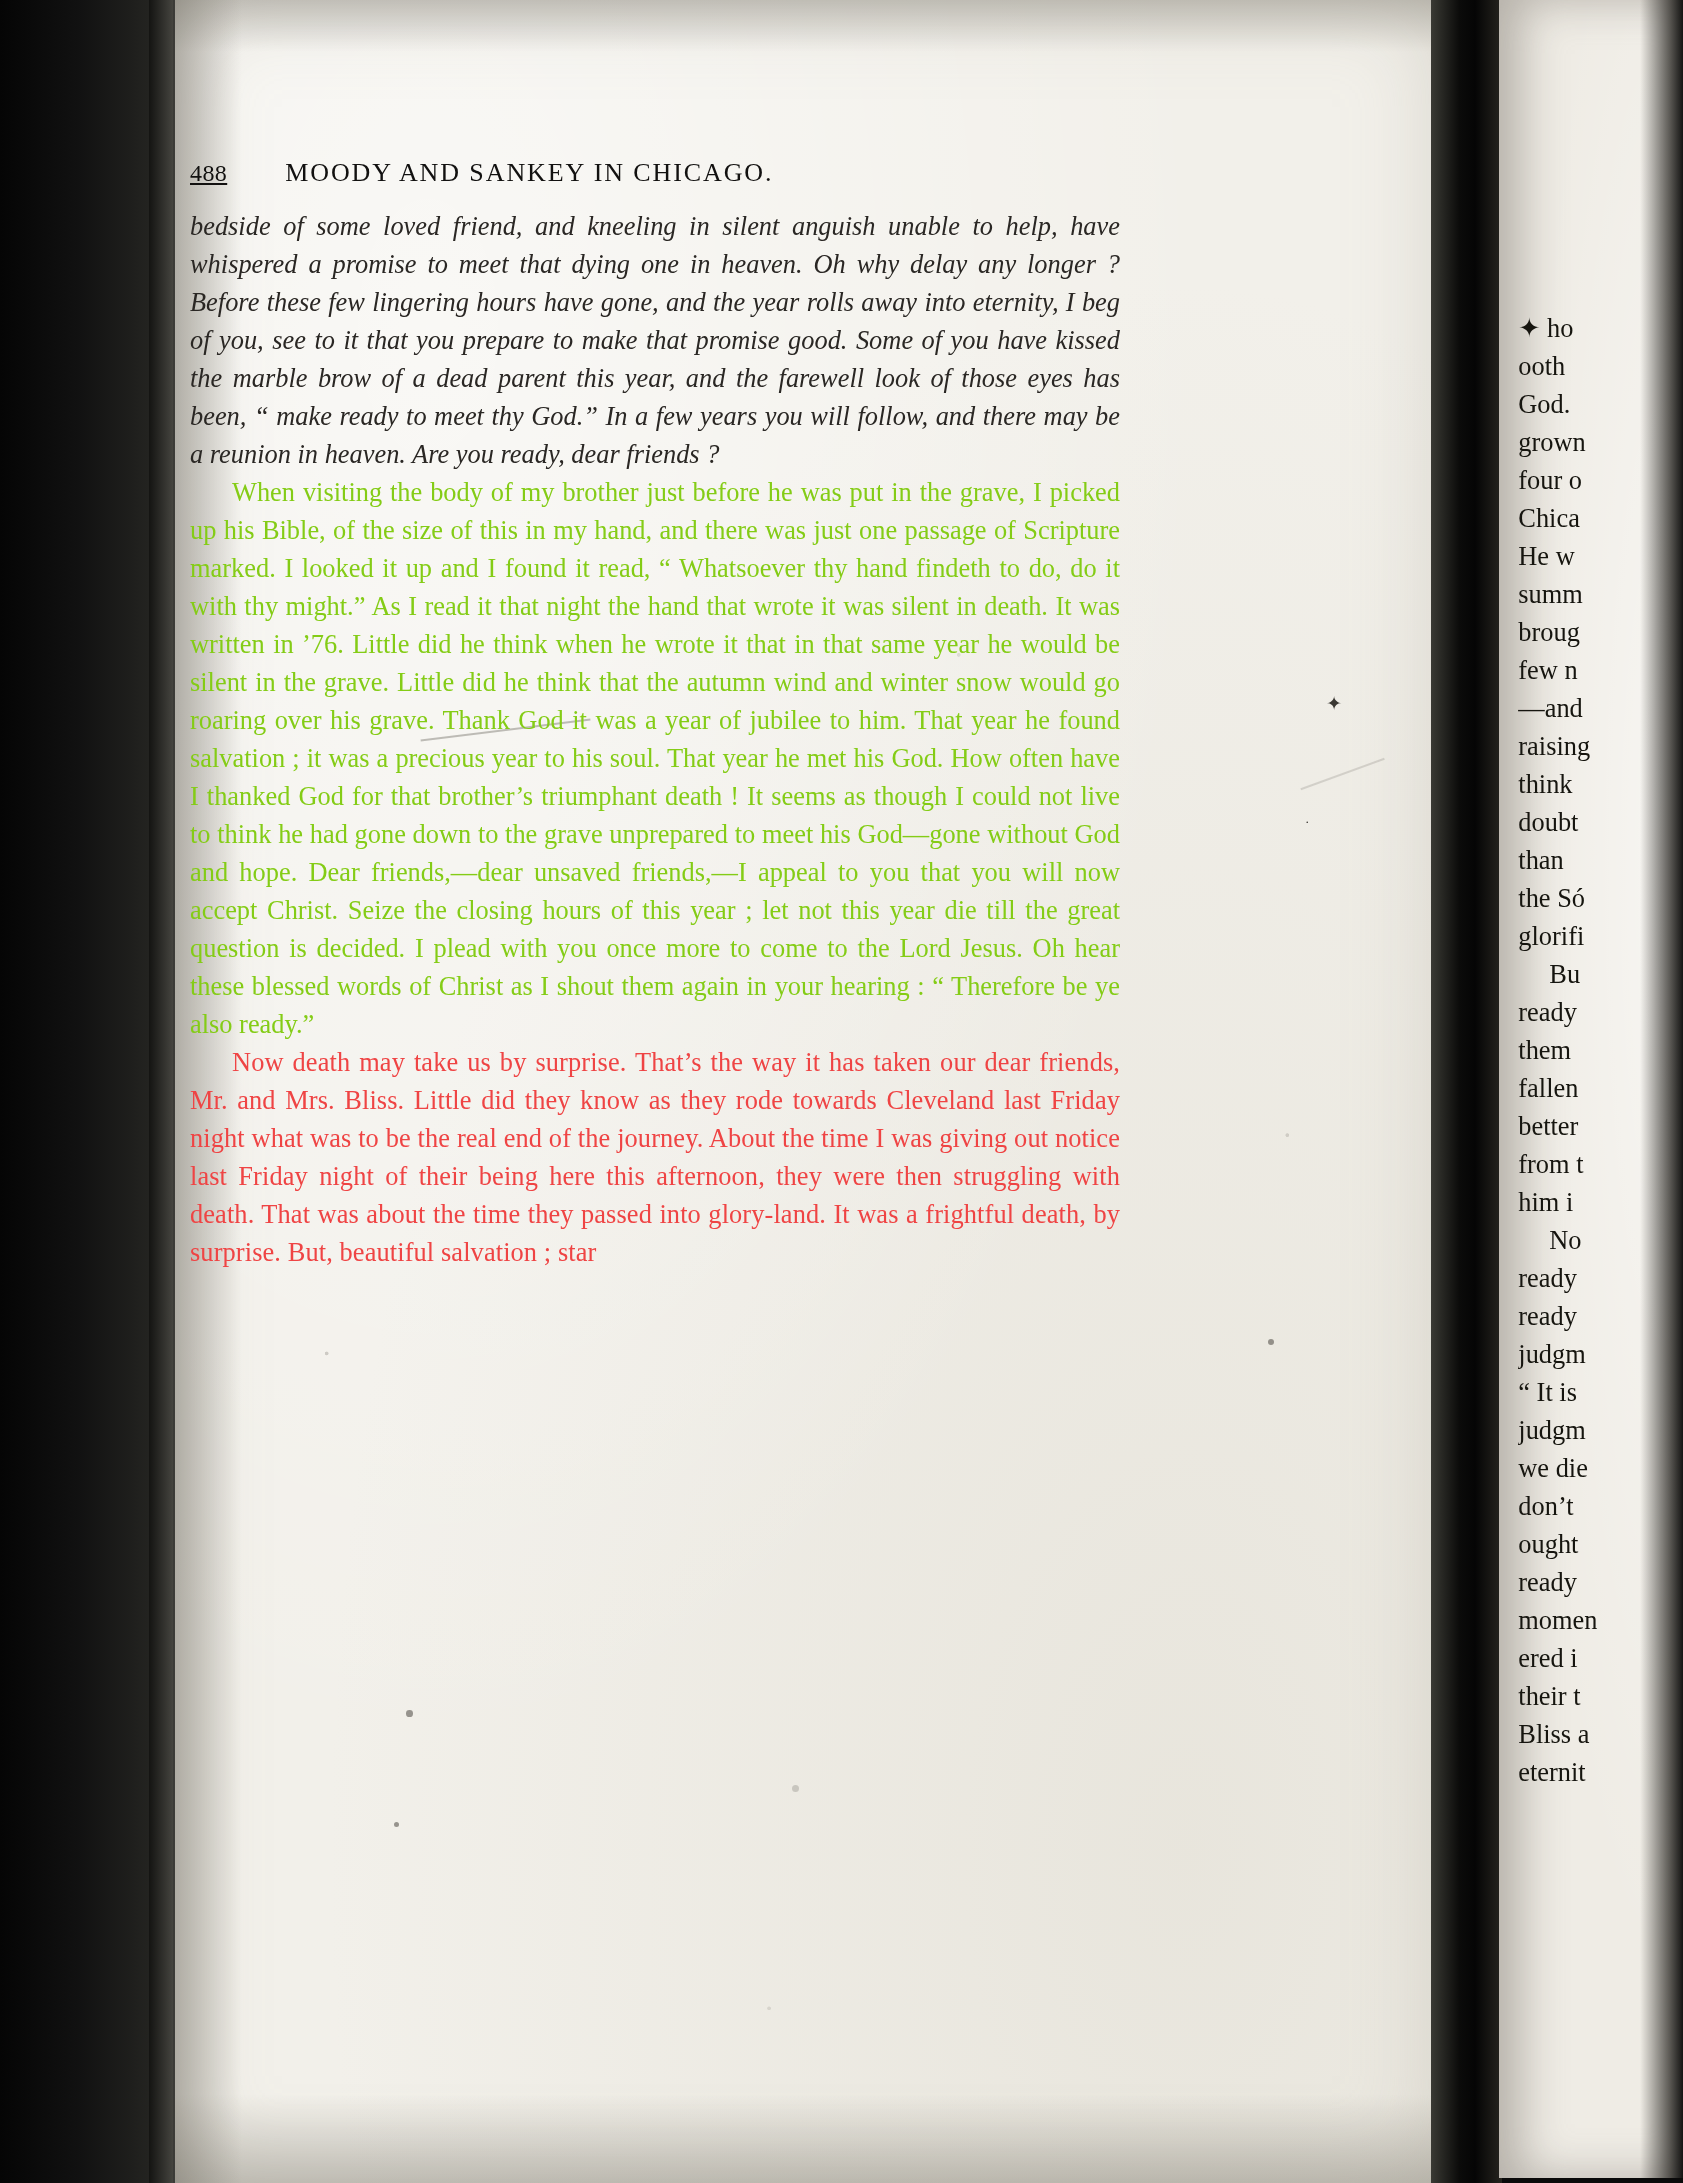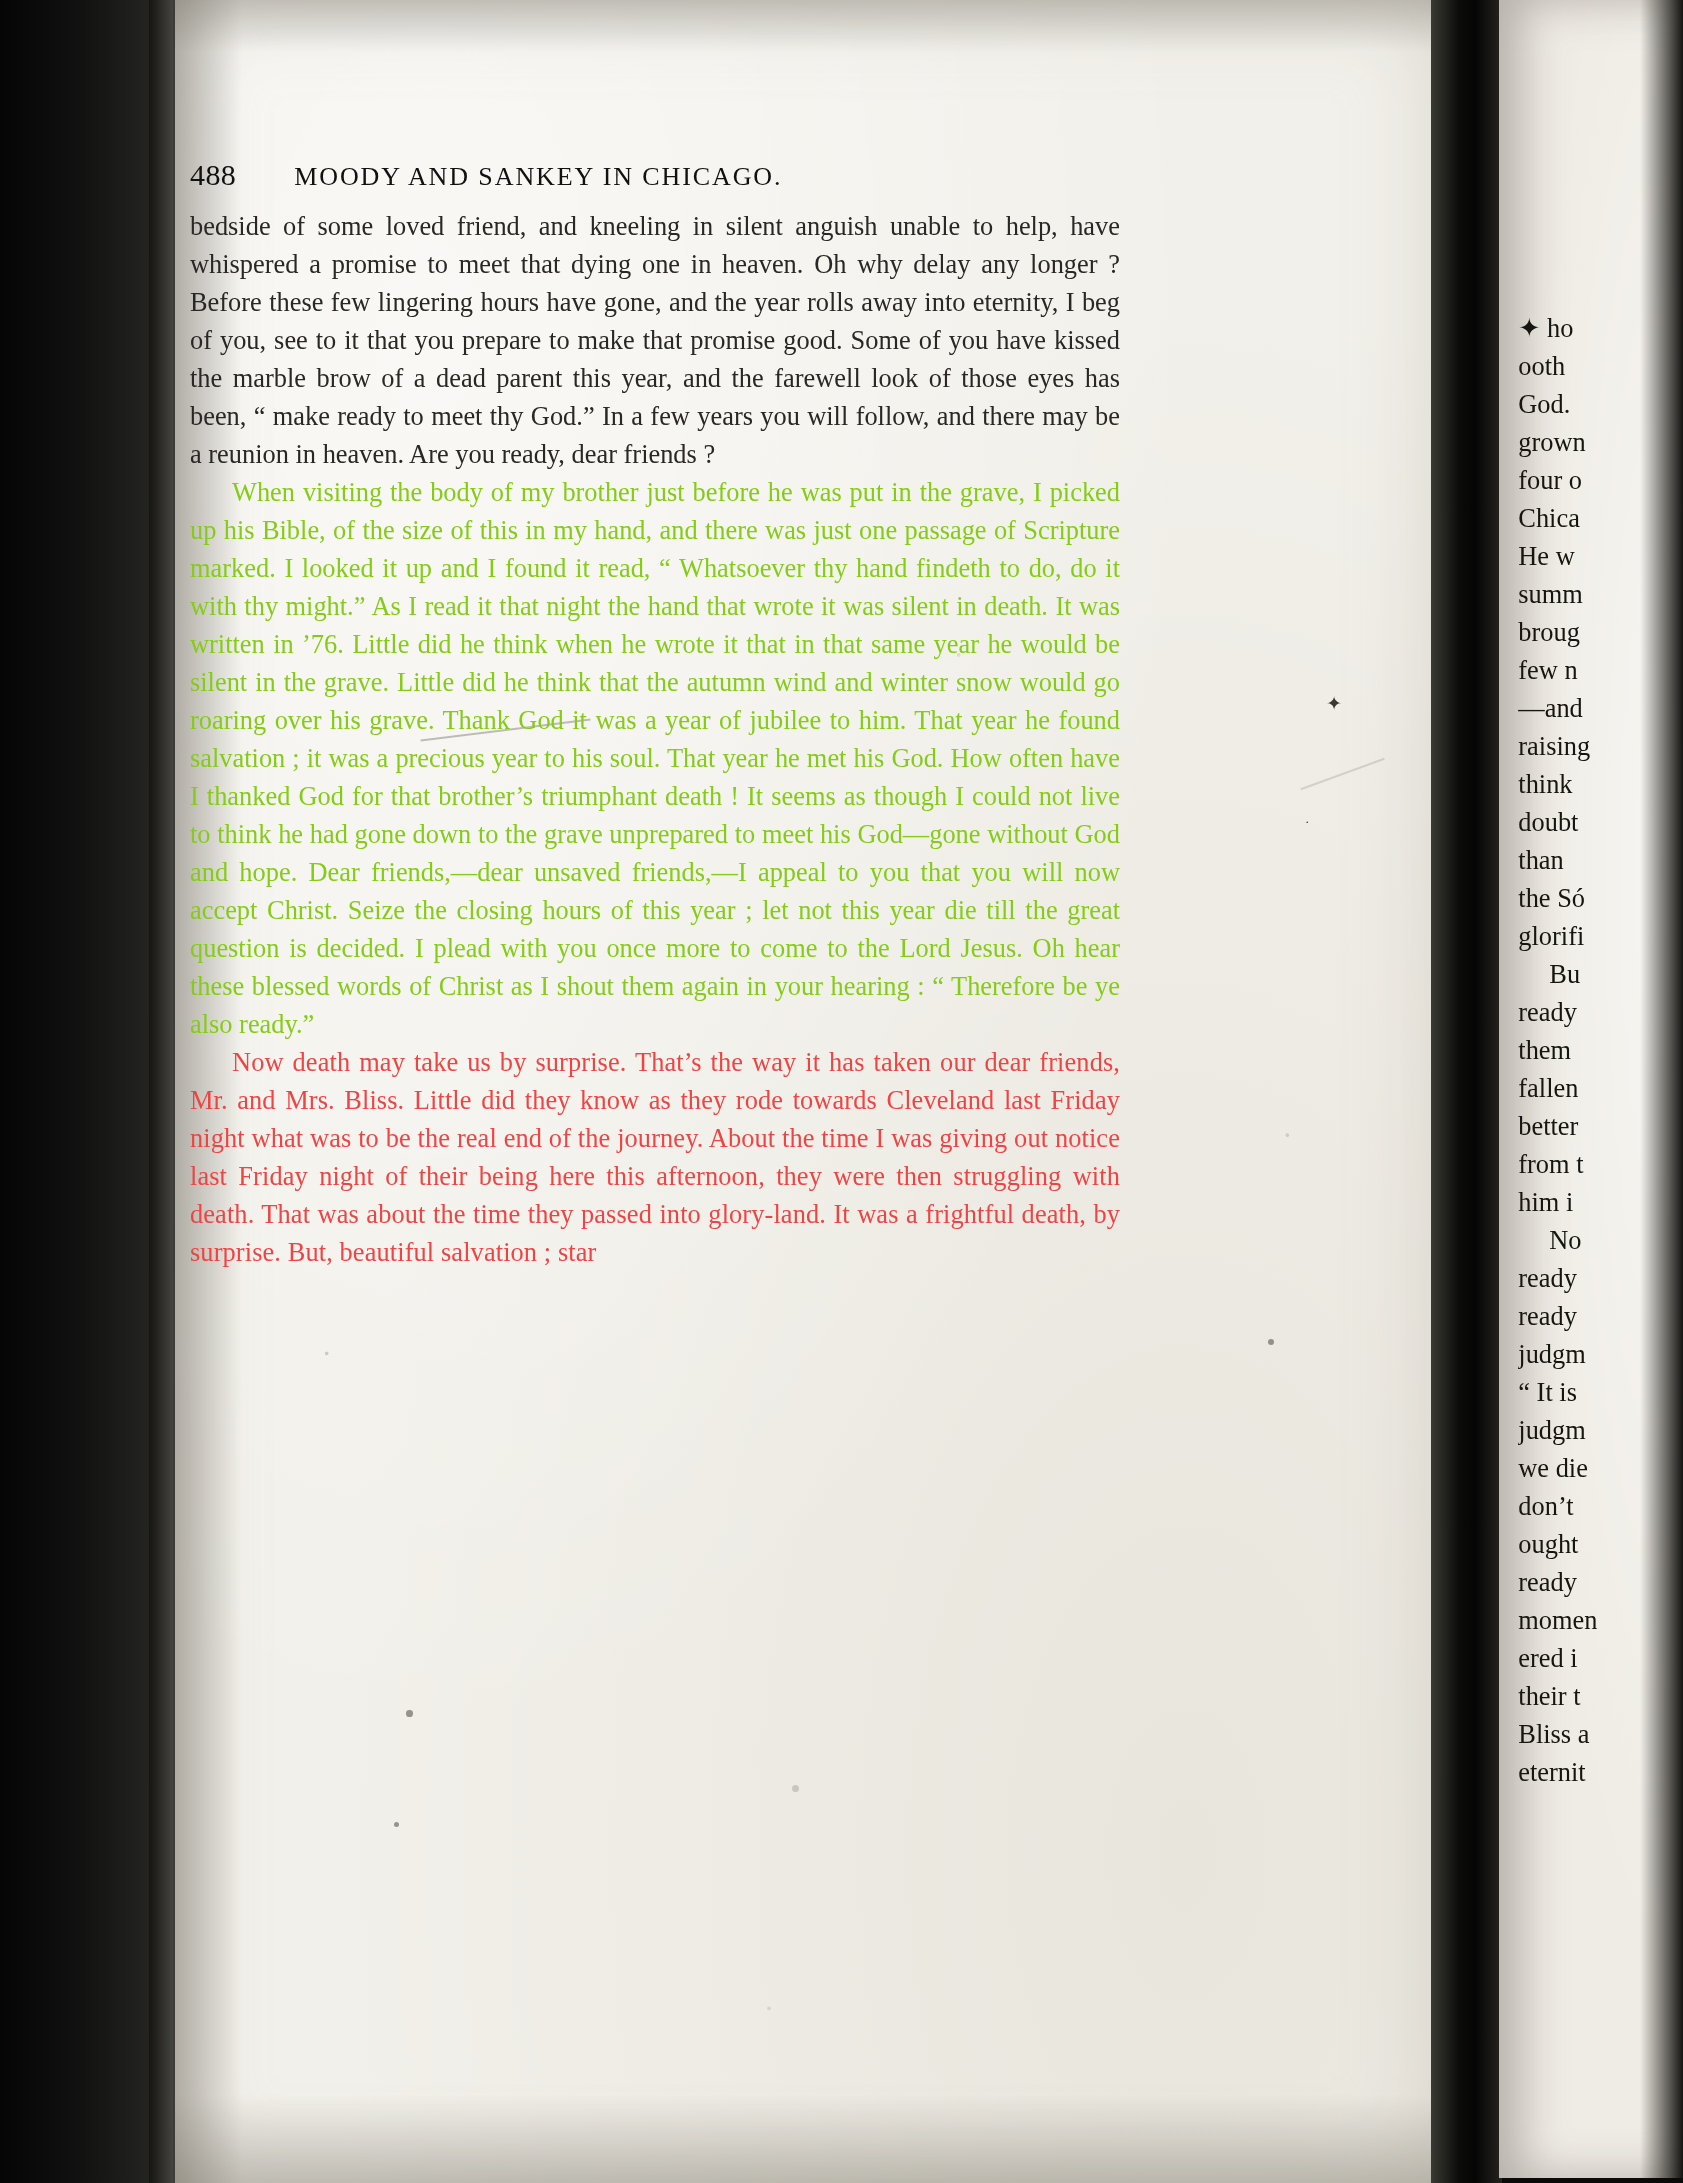--- a/index.html
+++ b/index.html
@@ -110,23 +110,24 @@
     position: absolute;
     left: 190px;
     top: 158px;
     width: 967px;
     display: flex;
     align-items: baseline;
     gap: 58px;
     color: #121110;
   }
   .folio {
-    font-size: 30px;
+    font-size: 24px;
     letter-spacing: 0.4px;
     font-family: "Liberation Serif", serif;
+    text-decoration: underline;
   }
   .running-head {
     font-size: 26px;
     letter-spacing: 1.9px;
     font-family: "Liberation Serif", serif;
   }
 
   .body-col {
     position: absolute;
     left: 190px;
@@ -135,21 +136,21 @@
     color: #141312;
     font-size: 26.4px;
     line-height: 38px;
     text-align: justify;
     font-family: "Liberation Serif", serif;
   }
   .body-col p {
     margin: 0;
     text-indent: 42px;
   }
-  .body-col p.no-indent { text-indent: 0; }
+  .body-col p.no-indent { text-indent: 0; font-style: italic; }
 
   
   .ink-light { color: #2a2724; }
   .ink-mid   { color: #84cc16; font-weight: 400; }
   .ink-heavy { color: #ef4444; font-weight: 400; letter-spacing: 0.1px; }
 
   
   .rcol {
     position: absolute;
     left: 19.3px;

